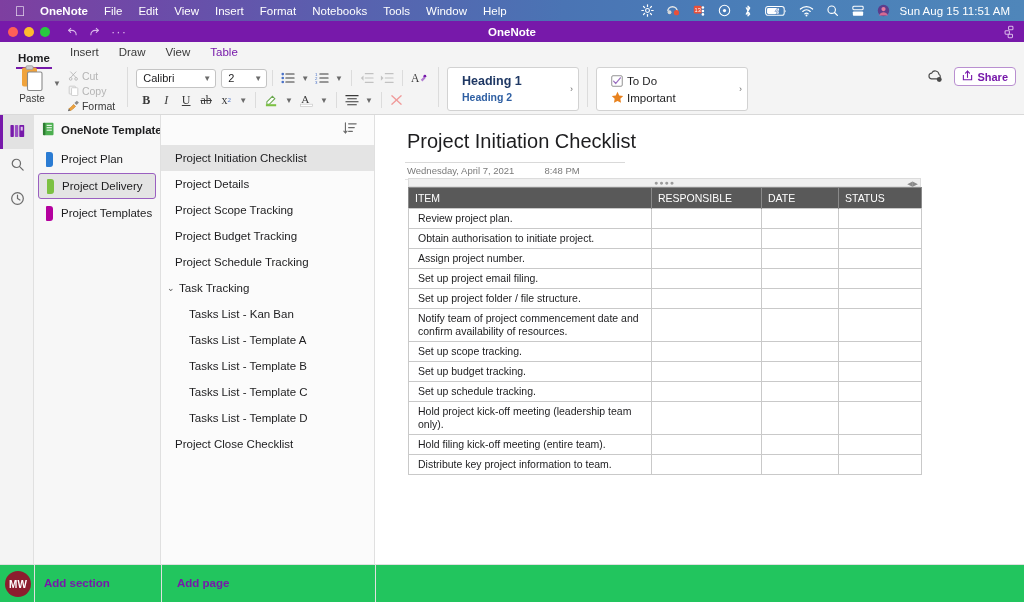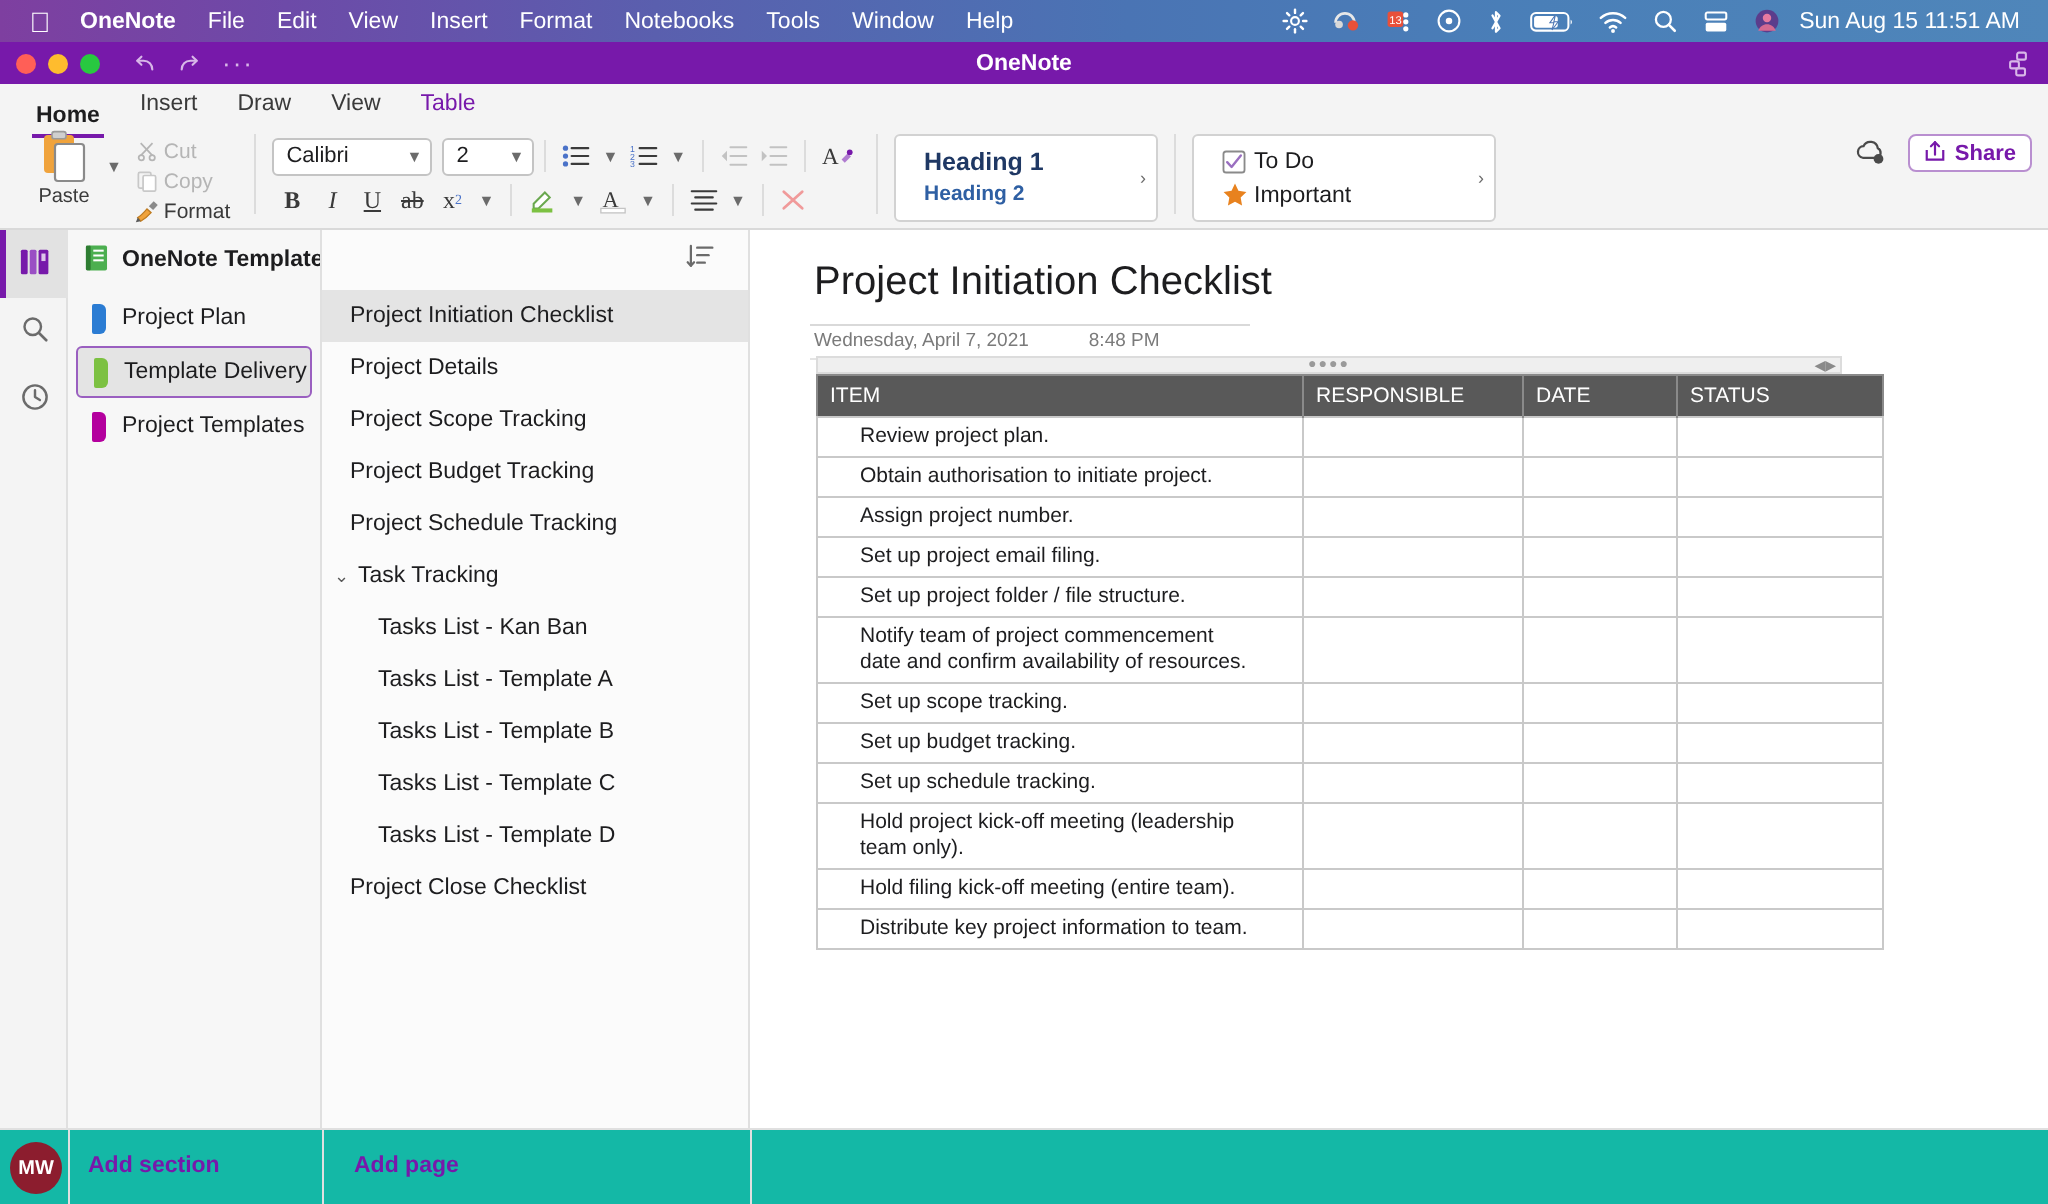--- a/index.html
+++ b/index.html
@@ -116,24 +116,24 @@
   #page-datetime { position: absolute; left: 32px; top: 50px; display: flex; gap: 30px; font-size: 9.5px; color: #7a7a7a; }
   #datetime-rule { position: absolute; left: 30px; top: 64px; width: 220px; height: 1px; background: #e4e4e4; }
 
   #table-wrap { position: absolute; left: 33px; top: 63px; width: 513px; }
   #table-handle { height: 9px; background: #efefef; border: 1px solid #dcdcdc; display: flex; align-items: center; justify-content: center; position: relative; }
   #table-handle .grip { font-size: 7px; color: #9a9a9a; letter-spacing: 1px; line-height: 1; }
   #table-handle .rhandle { position: absolute; right: 2px; top: 1px; font-size: 7px; color: #8a8a8a; line-height: 1; }
   table.onote { border-collapse: collapse; width: 513px; table-layout: fixed; border: 1px solid #8a8a8a; background: #ffffff; }
   table.onote th { background: #595959; color: #ffffff; font-size: 10.5px; font-weight: normal; text-align: left; padding: 4px 6px; border-right: 1px solid #8a8a8a; }
   table.onote th:last-child { border-right: none; }
-  table.onote td { font-size: 10.5px; color: #1d1d1f; padding: 3px 21px; border: 1px solid #c9c9c9; vertical-align: top; line-height: 13px; }
-
-  
-  #bottombar { position: absolute; top: 564px; left: 0; width: 1024px; height: 38px; background: #14b8a6; border-top: 1px solid #e0e0e0; }
+  table.onote td { font-size: 10.5px; color: #1d1d1f; padding: 3px 9px; border: 1px solid #c9c9c9; vertical-align: top; line-height: 13px; }
+
+  
+  #bottombar { position: absolute; top: 564px; left: 0; width: 1024px; height: 38px; background: #22c55e; border-top: 1px solid #e0e0e0; }
   #avatar { position: absolute; left: 5px; top: 6px; width: 26px; height: 26px; border-radius: 50%; background: #8c1d2e; color: #ffffff; font-size: 10px; font-weight: bold; display: flex; align-items: center; justify-content: center; }
   .addlink { position: absolute; top: 12px; font-size: 11.5px; font-weight: bold; color: #7719aa; }
   #add-section { left: 44px; }
   #add-page { left: 177px; }
   #bottom-divider-1 { position: absolute; left: 34px; top: 0; width: 1px; height: 38px; background: #e0e0e0; }
   #bottom-divider-2 { position: absolute; left: 161px; top: 0; width: 1px; height: 38px; background: #e0e0e0; }
   #bottom-divider-3 { position: absolute; left: 375px; top: 0; width: 1px; height: 38px; background: #e0e0e0; }
 </style>
 </head>
 <body>
@@ -542,21 +542,21 @@
     </span>
     <span class="nbtitle" style="overflow:hidden;">OneNote Template for Project Management</span>
   </div>
   <div id="section-list">
       <div class="sect-item">
         <span class="sect-tab" style="background: rgb(43, 124, 211);"></span>
         <span>Project Plan</span>
       </div>
       <div class="sect-item selected">
         <span class="sect-tab" style="background: rgb(124, 193, 66);"></span>
-        <span>Template Delivery</span>
+        <span>Project Delivery</span>
       </div>
       <div class="sect-item">
         <span class="sect-tab" style="background: rgb(180, 0, 158);"></span>
         <span>Project Templates</span>
       </div>
     </div>
 </div>
 
 <div id="page-pane">
   <div id="page-header">
@@ -628,21 +628,21 @@
     <div id="table-handle">
       <span class="grip">●●●●</span>
       <span class="rhandle">◀▶</span>
     </div>
     <table class="onote">
       <thead>
           <tr id="thead-row">
             <th style="width: 243px;">ITEM</th>
             <th style="width: 110px;">RESPONSIBLE</th>
             <th style="width: 77px;">DATE</th>
-            <th style="width: 103px;">STATUS</th>
+            <th style="width: 83px;">STATUS</th>
           </tr>
         </thead>
       <tbody id="tbody">
           <tr>
             <td>Review project plan.</td>
             <td></td>
             <td></td>
             <td></td>
           </tr>
           <tr>

